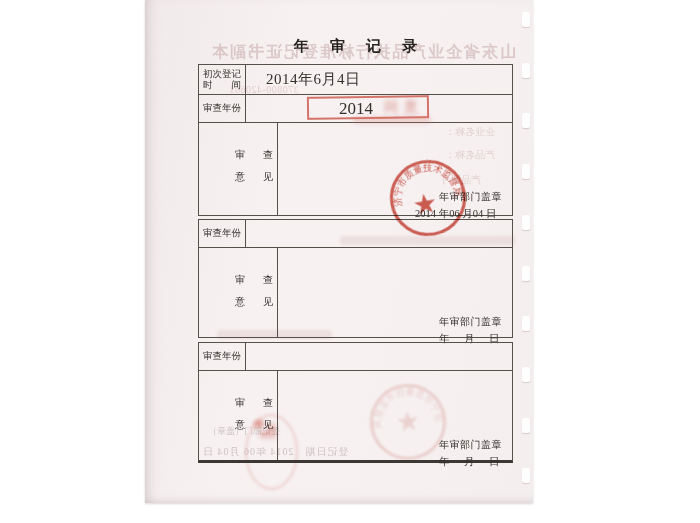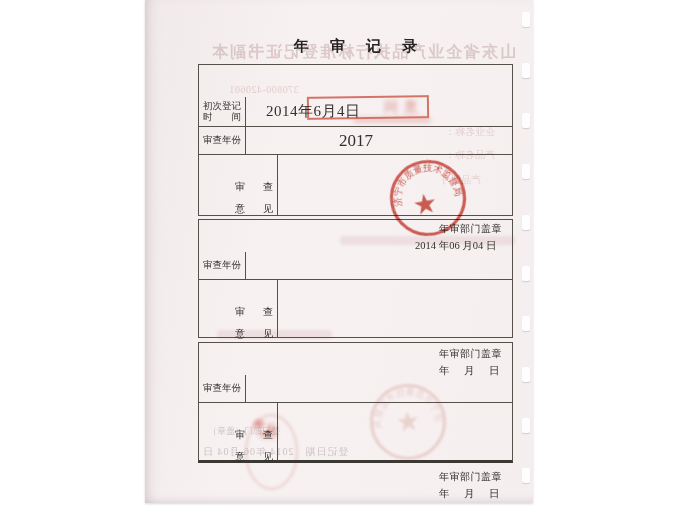--- a/index.html
+++ b/index.html
@@ -28,21 +28,21 @@
   
   .doc-title{position:absolute;left:53px;top:37px;width:315px;text-align:center;
              font-family:"DejaVu Sans","Liberation Sans",sans-serif;font-weight:bold;
              font-size:15px;letter-spacing:8px;padding-left:8px;box-sizing:border-box;color:#262321;}
   
   .sec{position:absolute;left:53px;width:315px;border:1px solid #55504a;box-sizing:border-box;
        display:flex;flex-direction:column;color:#33302c;}
   .secA{top:64px;height:152px;} .secB{top:219px;height:119px;}
   .secC{top:342px;height:121px;border-bottom:3px solid #3c3833;}
   .row{display:flex;border-top:1px solid #55504a;min-height:0;}
-  .row:first-child{border-top:none;margin-top:32px;}
+  .row:first-child{border-top:none;}
   .rh-init{height:29px;} .rh-year{height:27px;} .r-op{flex:1;}
   .cell-label{width:47px;border-right:1px solid #55504a;box-sizing:border-box;
               padding-left:4px;font-size:9.5px;line-height:11px;}
   .cell-value{flex:1;position:relative;min-width:0;}
   .vcenter{display:flex;flex-direction:column;justify-content:center;}
   .jlabel{display:block;width:38px;text-align:justify;text-align-last:justify;}
   .op-label{padding-top:26px;margin-left:32px;}
   .op-label .jlabel{margin-bottom:11px;font-size:10px;}
   .init-value{font-size:15px;padding-left:20px;display:flex;align-items:center;letter-spacing:.5px;}
   .year-value{font-size:17px;padding-left:93px;display:flex;align-items:center;}
@@ -111,21 +111,21 @@
     <div class="sec secA">
       <div class="row rh-init">
         <div class="cell-label vcenter">
           <span class="jlabel">初次登记</span>
           <span class="jlabel">时　间</span>
         </div>
         <div class="cell-value init-value">2014年6月4日</div>
       </div>
       <div class="row rh-year">
         <div class="cell-label vcenter">审查年份</div>
-        <div class="cell-value year-value">2017</div>
+        <div class="cell-value year-value">2014</div>
       </div>
       <div class="row r-op">
         <div class="cell-label op-label">
           <span class="jlabel">审　查</span>
           <span class="jlabel">意　见</span>
         </div>
         <div class="cell-value">
           <div class="seal-caption">年审部门盖章</div>
           <div class="date-line">2014 年06 月04 日</div>
         </div>

